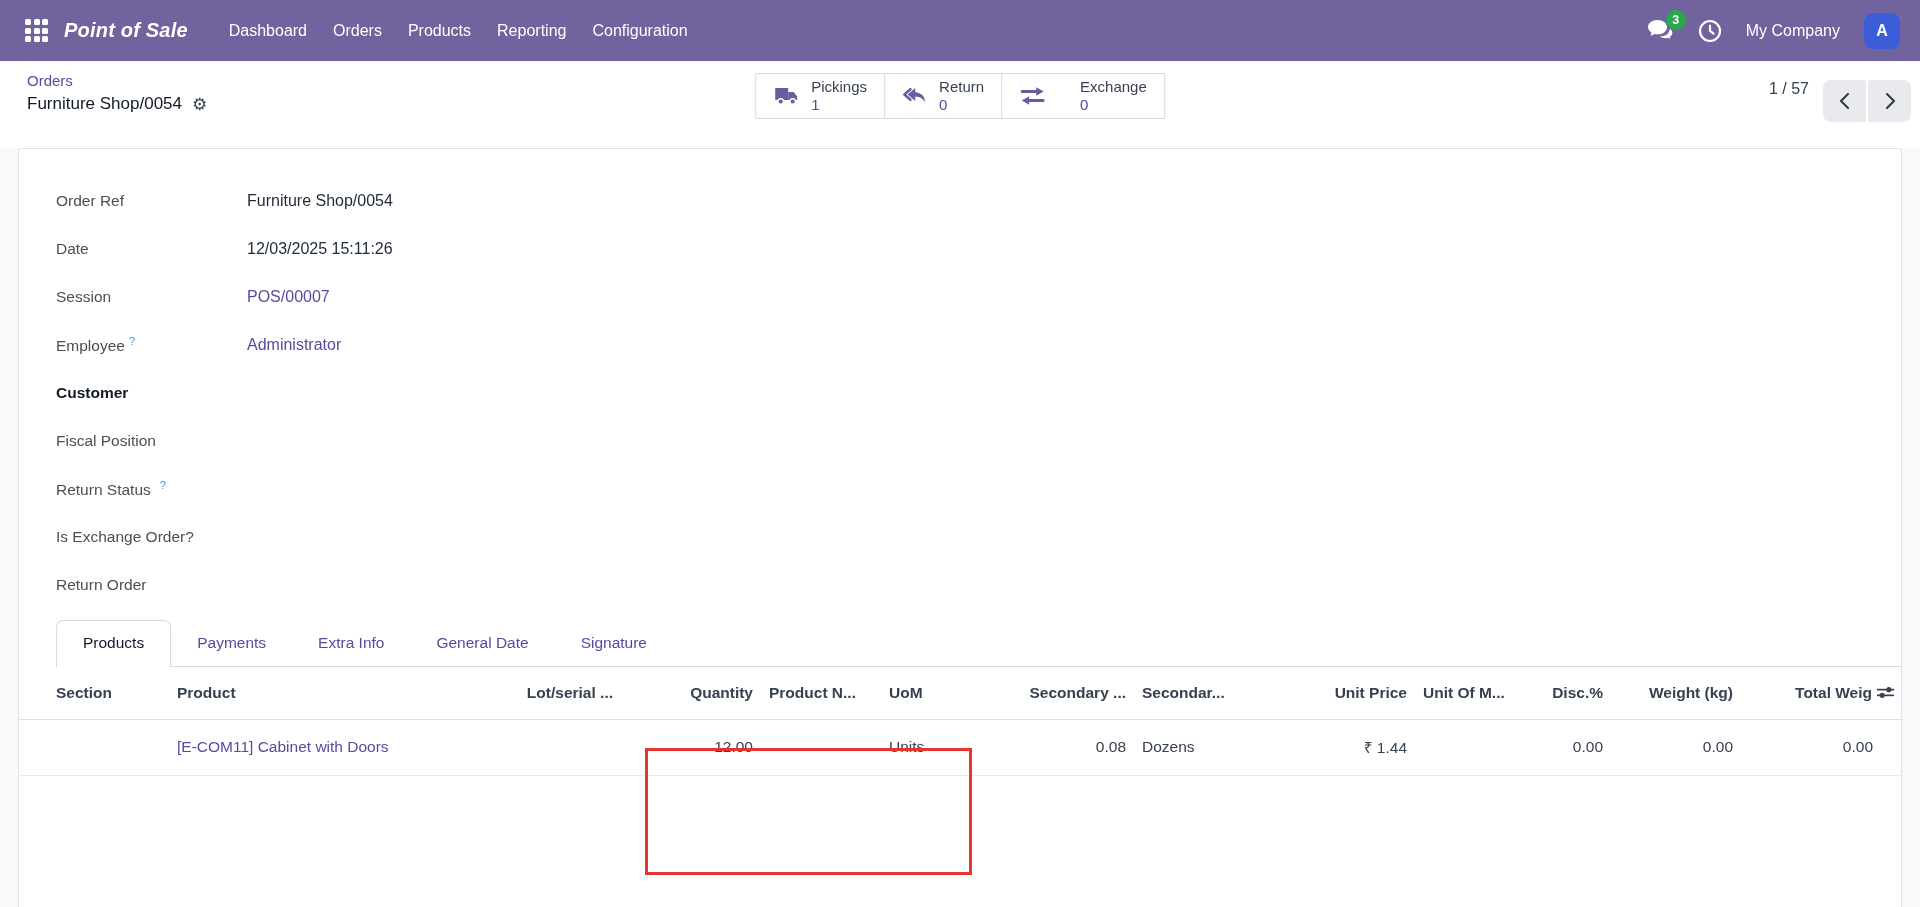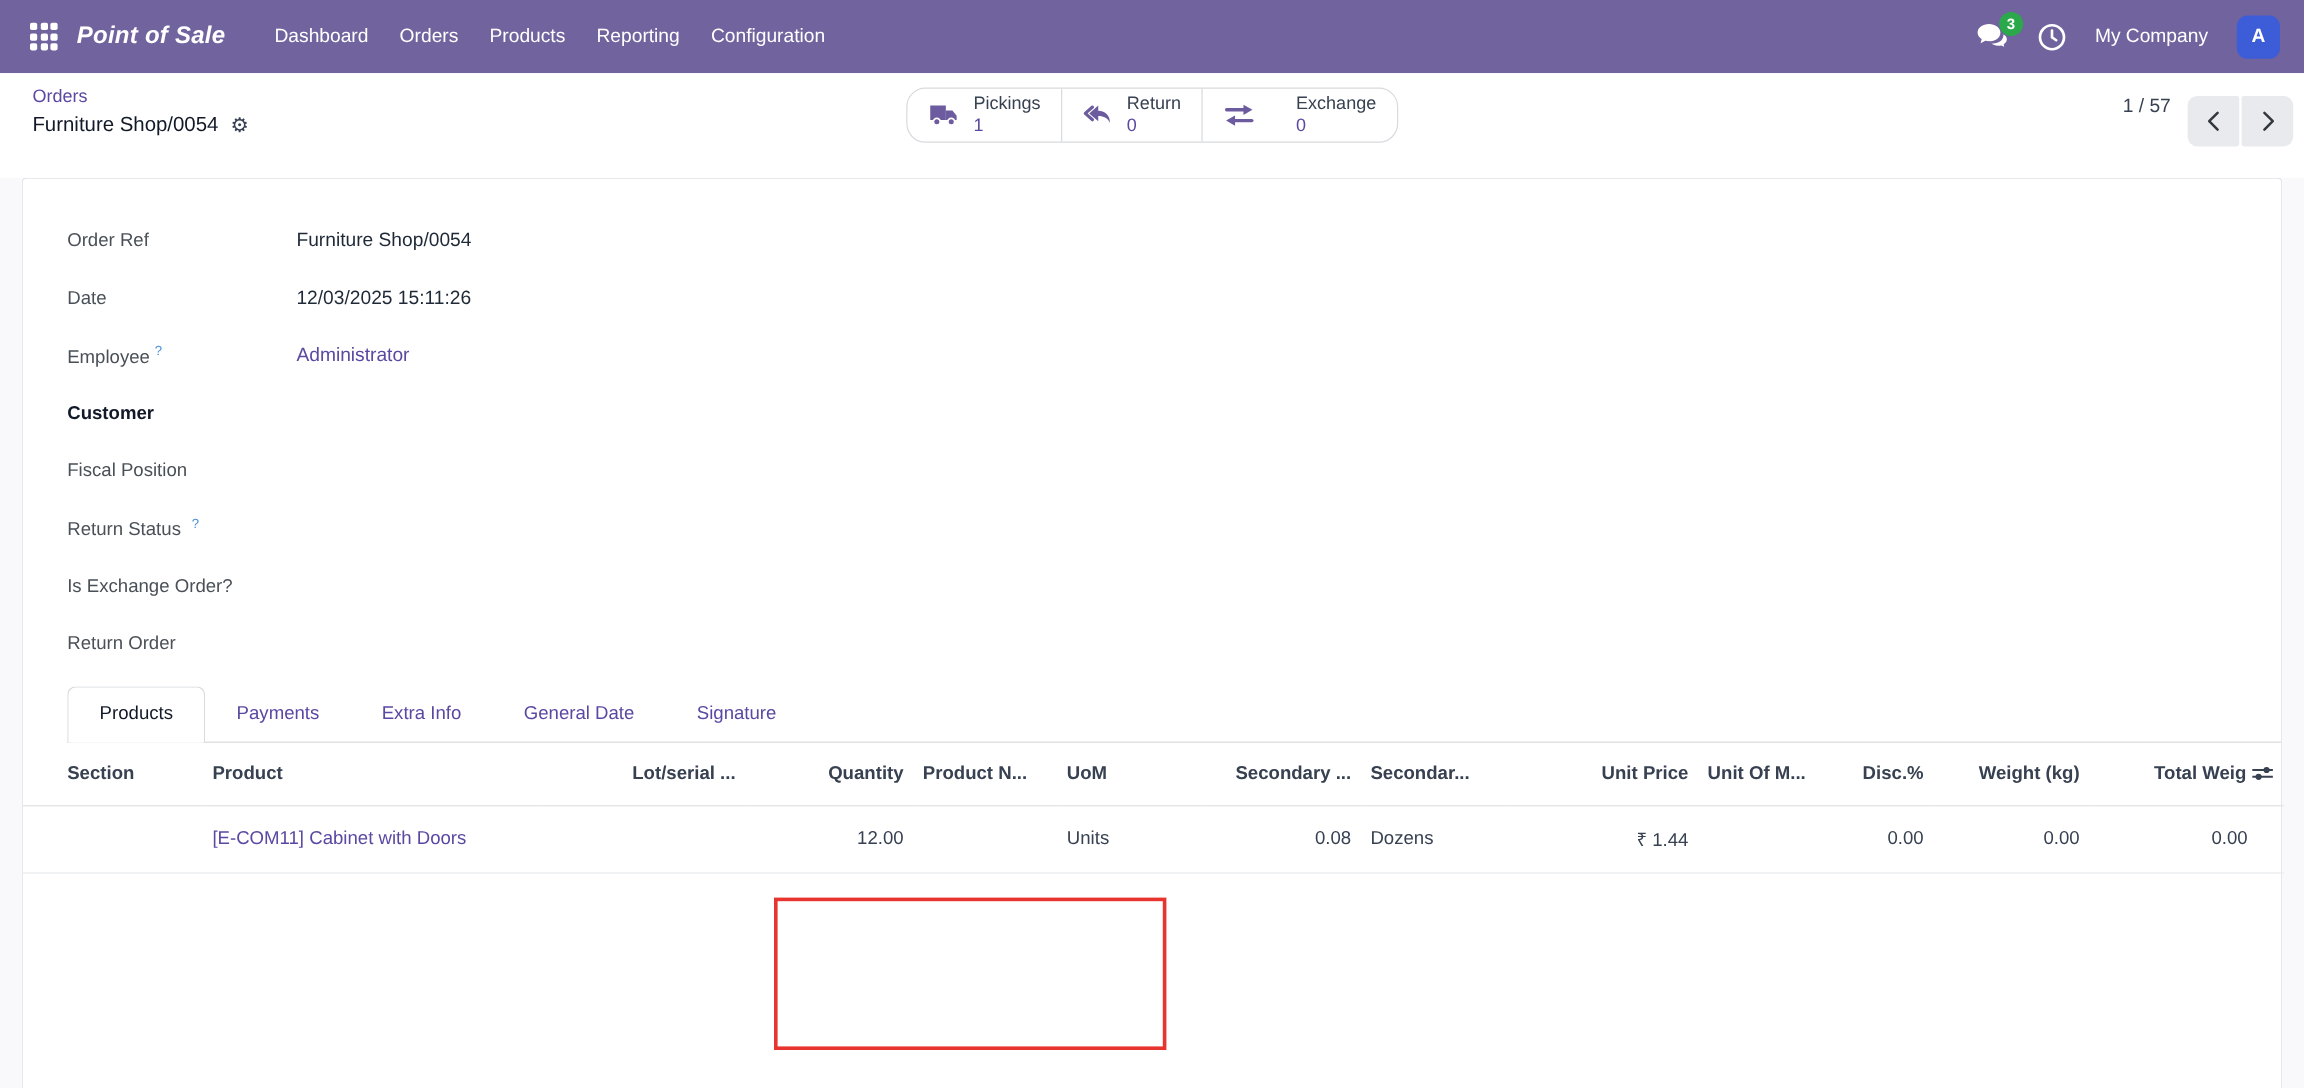--- a/index.html
+++ b/index.html
@@ -29,21 +29,21 @@
 
   
   .control-panel { height:87px; background:#fff; position:relative;
     display:flex; align-items:center; }
   .breadcrumb-block { position:absolute; left:27px; top:10px; }
   .breadcrumb-parent { color:#5b48a2; font-size:15px; cursor:pointer; line-height:20px; }
   .title-line { display:flex; align-items:center; gap:10px; margin-top:3px; }
   .record-title { font-size:17px; color:#111827; font-weight:500; }
   .gear { color:#374151; font-size:17px; cursor:pointer; line-height:1; }
   .stat-group { position:absolute; left:50%; transform:translateX(-50%); top:12px;
-    display:flex; border:1px solid #d8dadd; border-radius:16px; background:#fff; height:46px; }
+    display:flex; border:1px solid #d8dadd; border-radius:0; background:#fff; height:46px; }
   .stat-btn { display:flex; align-items:center; gap:10px; padding:0 17px; cursor:pointer;
     border-right:1px solid #d8dadd; }
   .stat-btn:last-child { border-right:none;gap:34px; }
   .stat-txt { display:flex; flex-direction:column; line-height:18px; }
   .stat-label { font-size:15px; color:#374151; }
   .stat-value { font-size:15px; color:#5b48a2; }
   .pager { position:absolute; right:9px; top:19px; display:flex; gap:14px; }
   .pager-text { font-size:16px; color:#374151; }
   .pager-btns { display:flex; gap:2px; }
   .pager-btn { width:43px; height:42px; background:#e9eaed; border:none; border-radius:8px;
@@ -220,20 +220,24 @@
   <div class="sheet">
 
     <div class="fields">
       <div class="field-row">
         <span class="f-label">Order Ref</span>
         <span class="f-value">Furniture Shop/0054</span>
       </div>
       <div class="field-row">
         <span class="f-label">Date</span>
         <span class="f-value">12/03/2025 15:11:26</span>
+      </div>
+      <div class="field-row">
+        <span class="f-label">Session</span>
+        <span class="f-value link">POS/00007</span>
       </div>
       <div class="field-row">
         <span class="f-label"><span>Employee</span><sup class="f-help">?</sup></span>
         <span class="f-value link">Administrator</span>
       </div>
       <div class="field-row">
         <span class="f-label bold">Customer</span>
         <span class="f-value"></span>
       </div>
       <div class="field-row">

